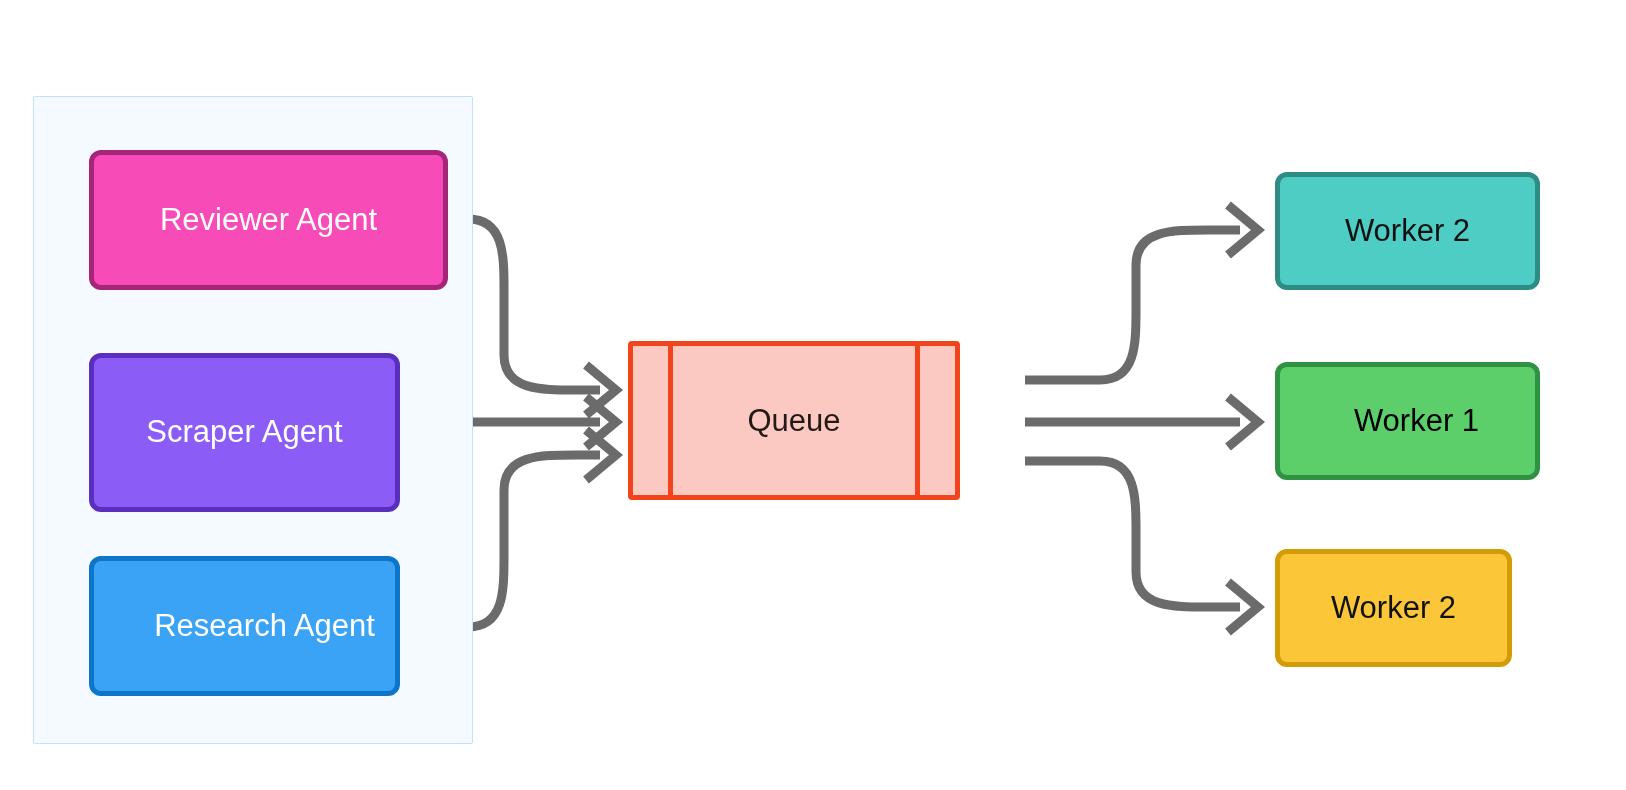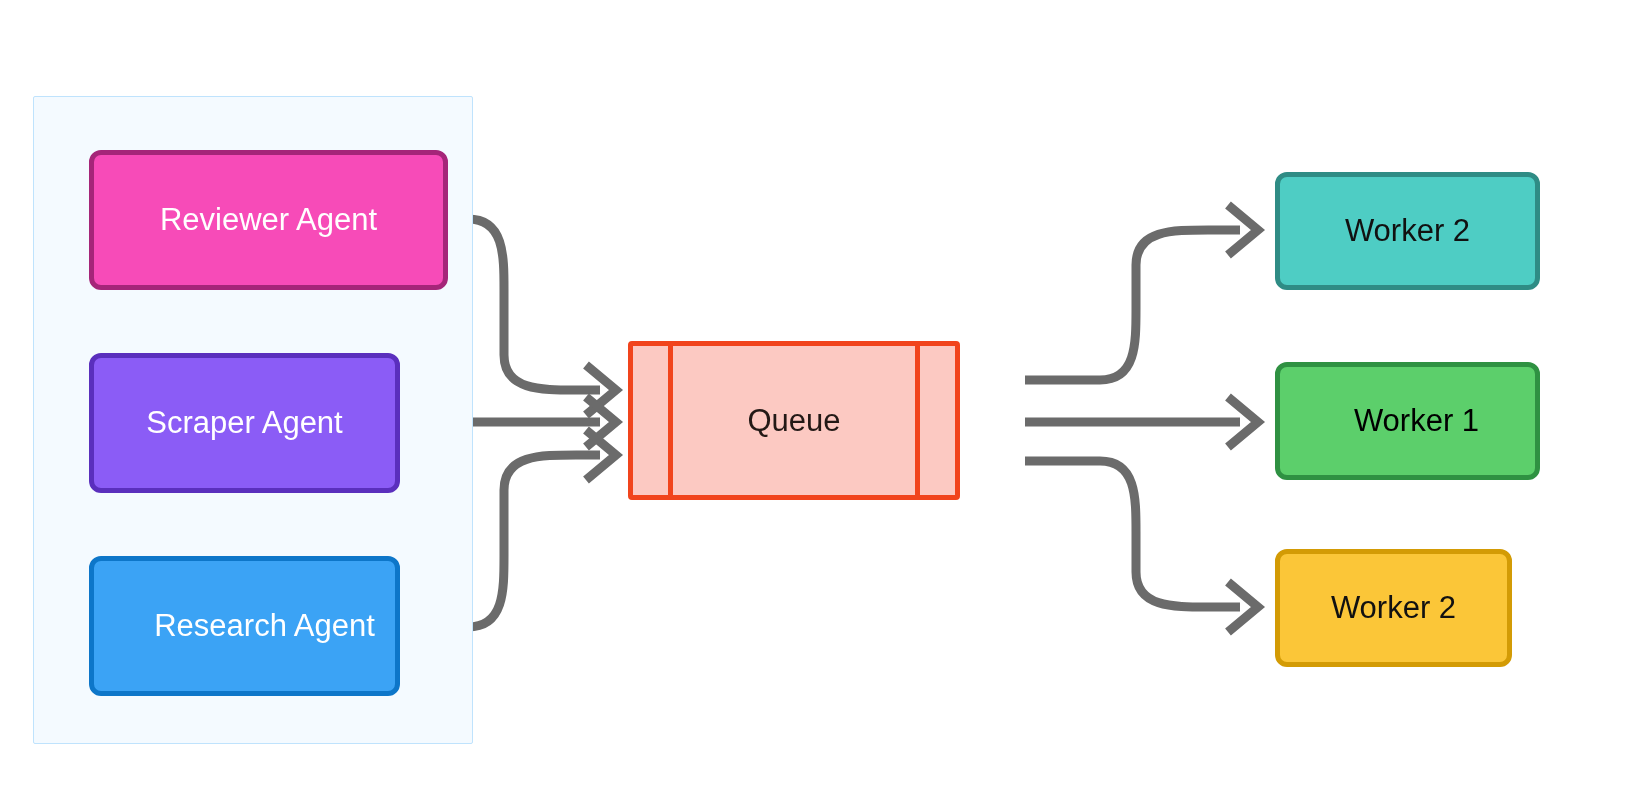--- a/index.html
+++ b/index.html
@@ -65,21 +65,21 @@
     font-size: 31px;
     line-height: 1.1;
     white-space: nowrap;
   }
 
   .node-reviewer {
     left: 89px;  top: 150px;  width: 359px; height: 140px;
     background: #f74bb8; border-color: #a52579; color: #ffffff; text-align: center;
   }
   .node-scraper {
-    left: 89px;  top: 353px;  width: 311px; height: 140px;
+    left: 89px;  top: 353px;  width: 311px; height: 159px;
     background: #8b5cf6; border-color: #5a2fbd; color: #ffffff;
   }
   .node-research {
     left: 89px;  top: 556px;  width: 311px; height: 140px;
     background: #3ba3f5; border-color: #0d76c9; color: #ffffff; padding-left: 40px;
   }
 
   .node-worker3 {
     left: 1275px; top: 172px; width: 265px; height: 118px;
     background: #4ecdc4; border-color: #2f8c85; color: #111111;

